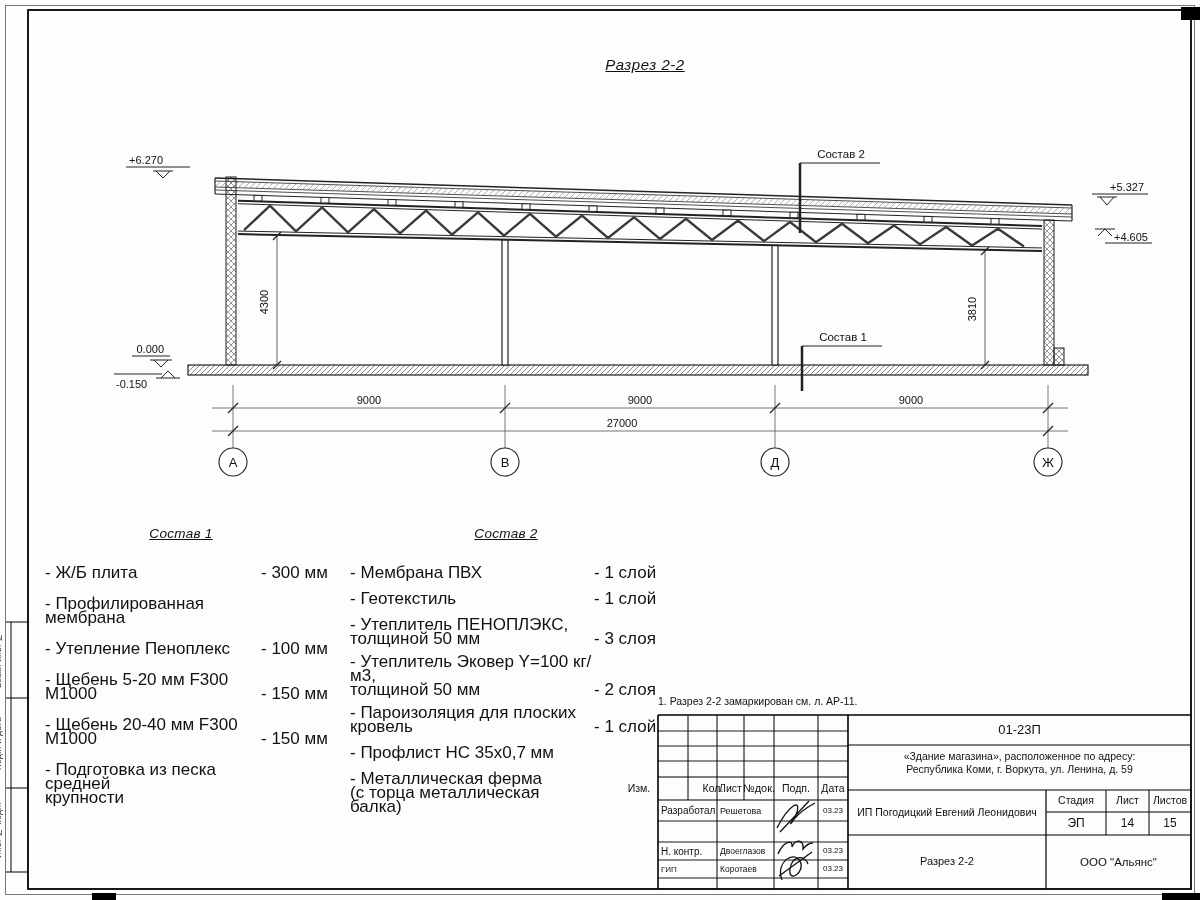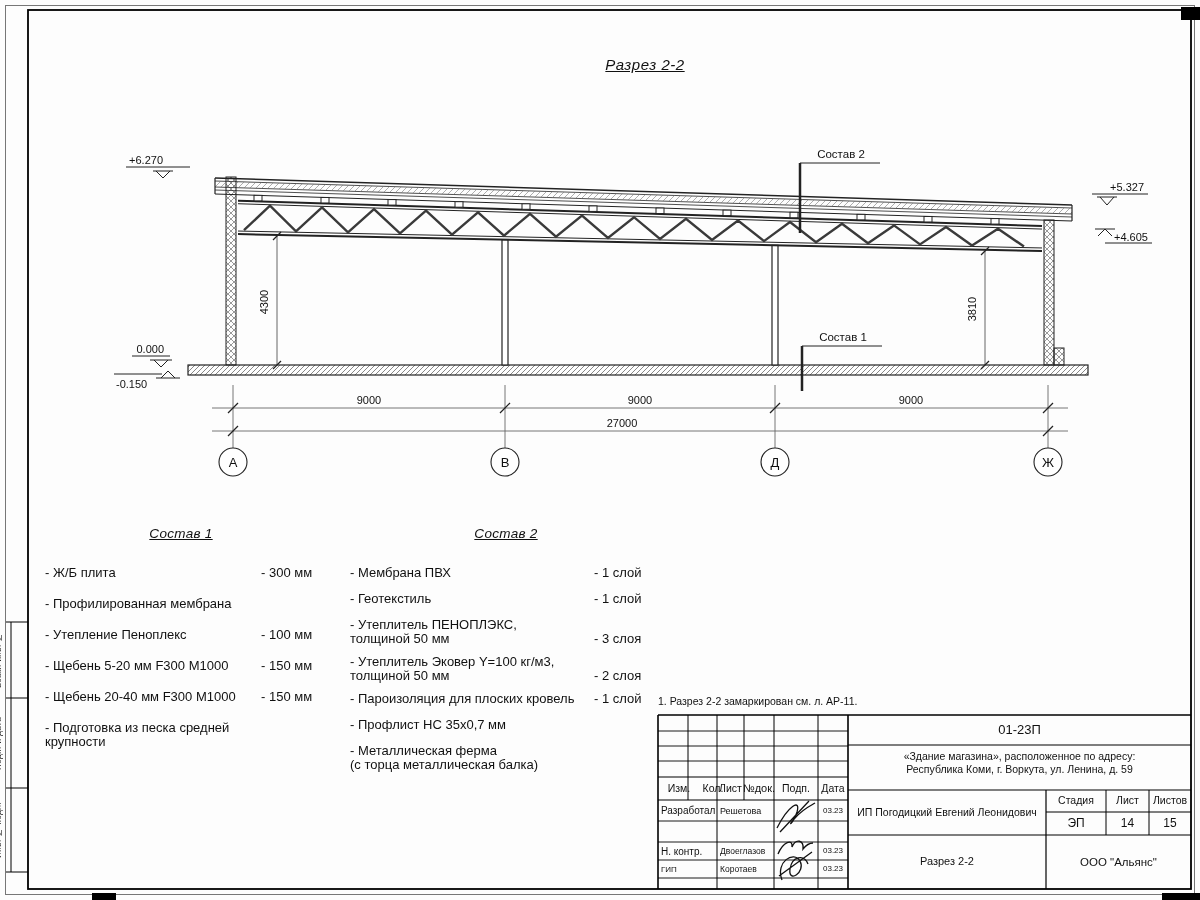--- a/index.html
+++ b/index.html
@@ -3,21 +3,21 @@
 <meta charset="utf-8">
 <style>
   html,body{margin:0;padding:0}
   body{width:1200px;height:900px;position:relative;overflow:hidden;background:#fdfdfd;
        font-family:"Liberation Sans",sans-serif;color:#111}
   .abs{position:absolute}
   .ctr{text-align:center}
   .tt{font-style:italic;text-decoration:underline;font-size:13.5px;letter-spacing:.3px}
   .sheet-title{font-size:15px;font-style:italic;text-decoration:underline;letter-spacing:.5px}
   svg text{font-family:"Liberation Sans",sans-serif;fill:#111}
-  .list{position:absolute;font-size:13px;line-height:14px}
+  .list{position:absolute;font-size:17px;line-height:14px}
   .row{display:flex;align-items:flex-end}
   .row .nm{white-space:pre-line;flex:1}
   .row .vl{white-space:nowrap;text-align:left}
   .s1 .row{width:272px;margin-bottom:17px}
   .s1 .vl{width:56px}
   .s2 .row{width:296px;margin-bottom:12px}
   .s2 .vl{width:52px}
   .s2 .row.ml{margin-bottom:9px}
   .tb{position:absolute;display:flex;align-items:center;justify-content:center;text-align:right;line-height:1.25}
   .tbl{position:absolute;display:flex;align-items:center;text-align:left}
@@ -276,21 +276,21 @@
 <div class="tb" style="left:848px;top:790px;width:198px;height:45px;font-size:10.5px">ИП Погодицкий Евгений Леонидович</div>
 <div class="tb" style="left:848px;top:835px;width:198px;height:54px;font-size:11px">Разрез 2-2</div>
 <div class="tb" style="left:1046px;top:835px;width:145px;height:54px;font-size:11.5px">ООО "Альянс"</div>
 <div class="tb" style="left:1046px;top:790px;width:60px;height:22px;font-size:10.5px">Стадия</div>
 <div class="tb" style="left:1106px;top:790px;width:43px;height:22px;font-size:10.5px">Лист</div>
 <div class="tb" style="left:1149px;top:790px;width:42px;height:22px;font-size:10.5px">Листов</div>
 <div class="tb" style="left:1046px;top:812px;width:60px;height:23px;font-size:12px">ЭП</div>
 <div class="tb" style="left:1106px;top:812px;width:43px;height:23px;font-size:12px">14</div>
 <div class="tb" style="left:1149px;top:812px;width:42px;height:23px;font-size:12px">15</div>
 
-<div class="tb" style="left:664px;top:777px;width:30px;height:23px;font-size:10.5px">Изм.</div>
+<div class="tb" style="left:624px;top:777px;width:30px;height:23px;font-size:10.5px">Изм.</div>
 <div class="tb" style="left:688px;top:777px;width:50px;height:23px;font-size:10.5px">Кол.</div>
 <div class="tb" style="left:717px;top:777px;width:27px;height:23px;font-size:10.5px">Лист</div>
 <div class="tb" style="left:744px;top:777px;width:30px;height:23px;font-size:11px">№док.</div>
 <div class="tb" style="left:774px;top:777px;width:44px;height:23px;font-size:10.5px">Подп.</div>
 <div class="tb" style="left:818px;top:777px;width:30px;height:23px;font-size:10.5px">Дата</div>
 
 <div class="tbl" style="left:661px;top:800px;width:55px;height:21px;font-size:10px">Разработал</div>
 <div class="tbl" style="left:720px;top:800px;width:53px;height:21px;font-size:9px">Решетова</div>
 <div class="tb" style="left:818px;top:800px;width:30px;height:21px;font-size:8px">03.23</div>
 <div class="tbl" style="left:661px;top:842px;width:55px;height:18px;font-size:10px">Н. контр.</div>

